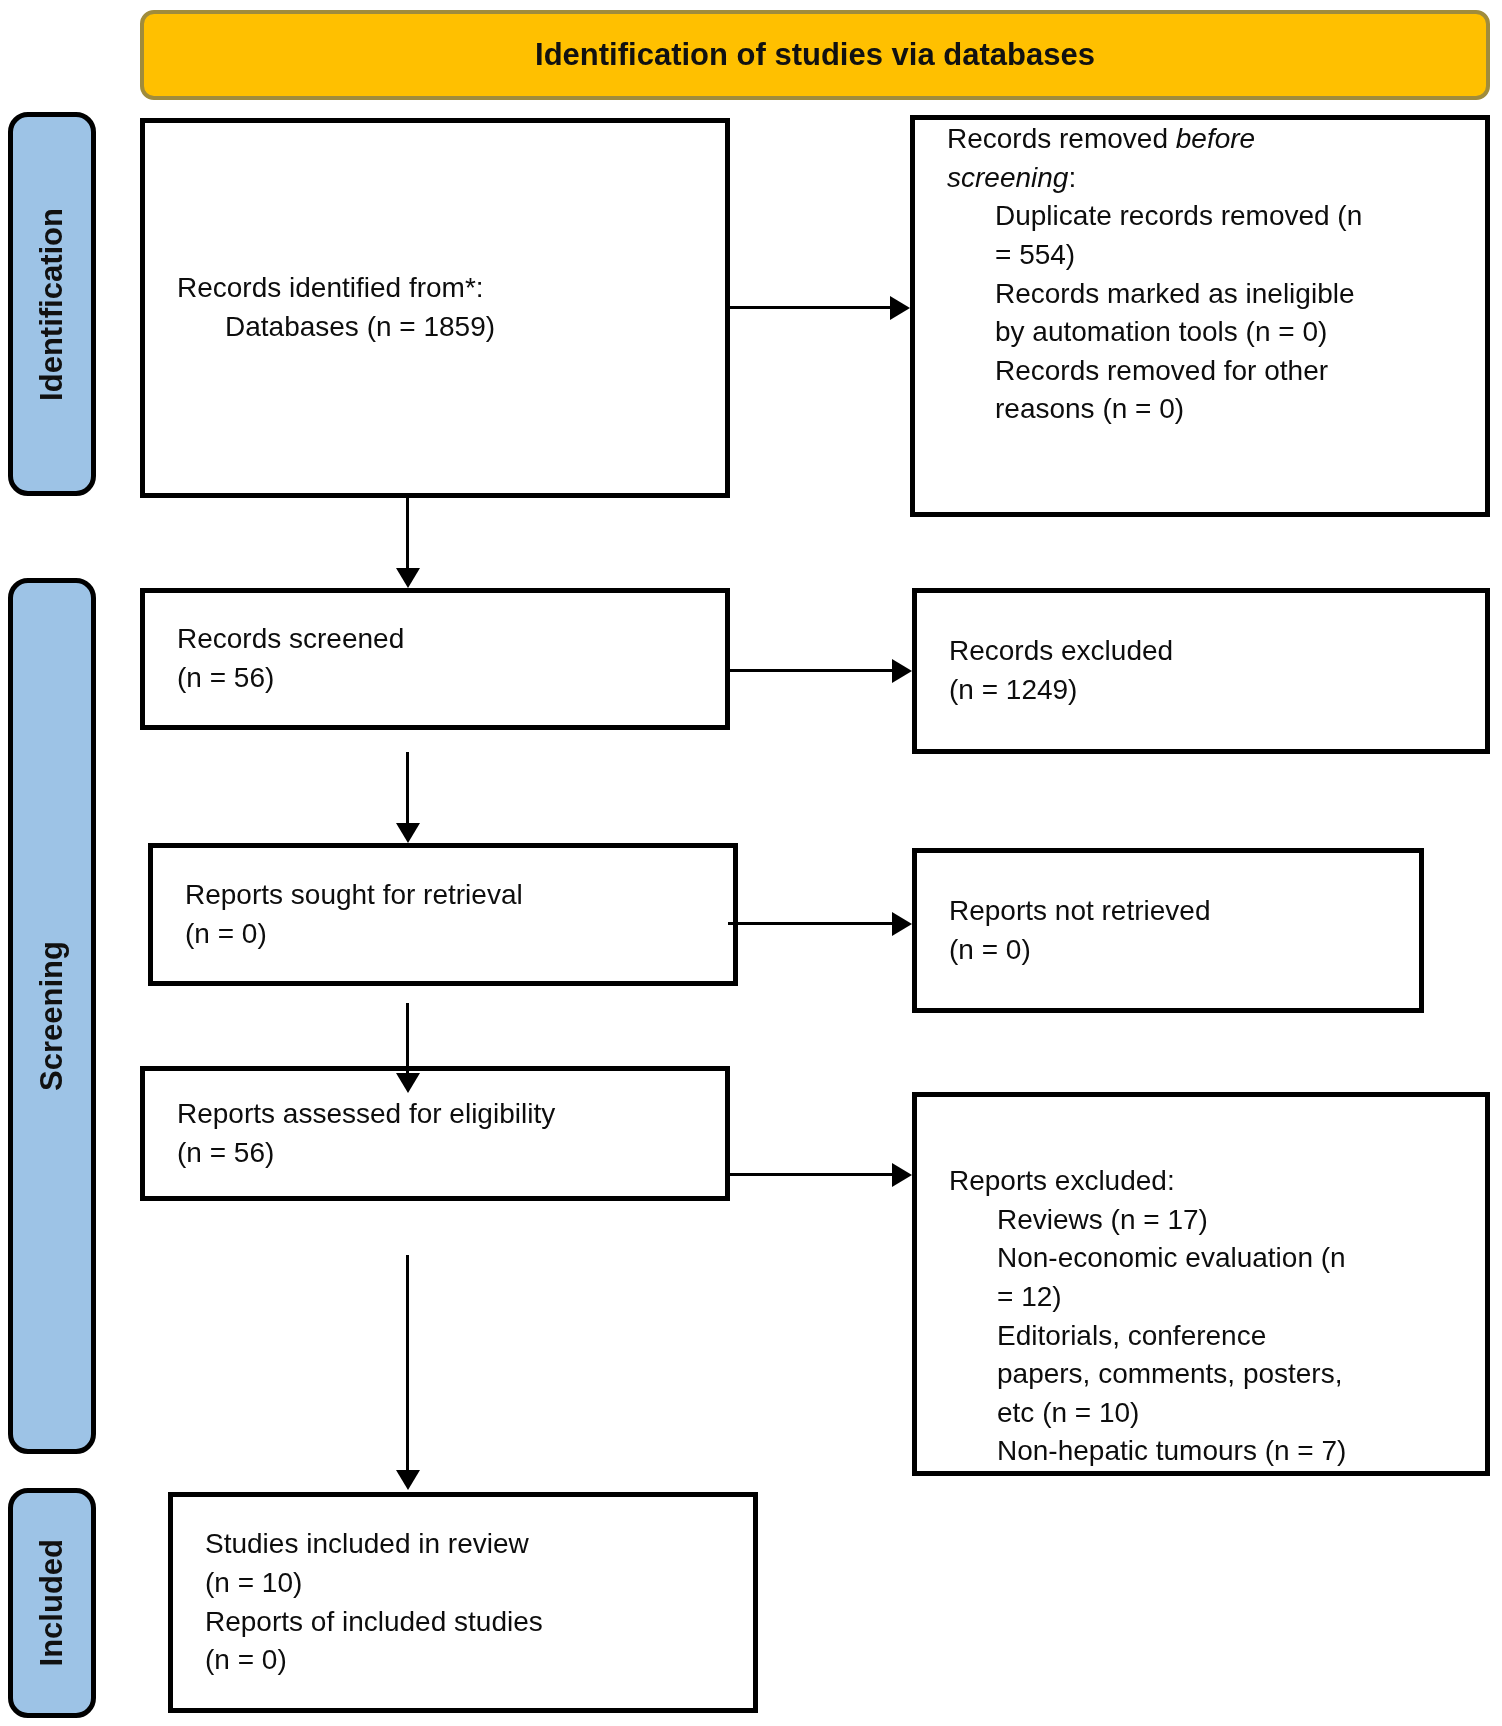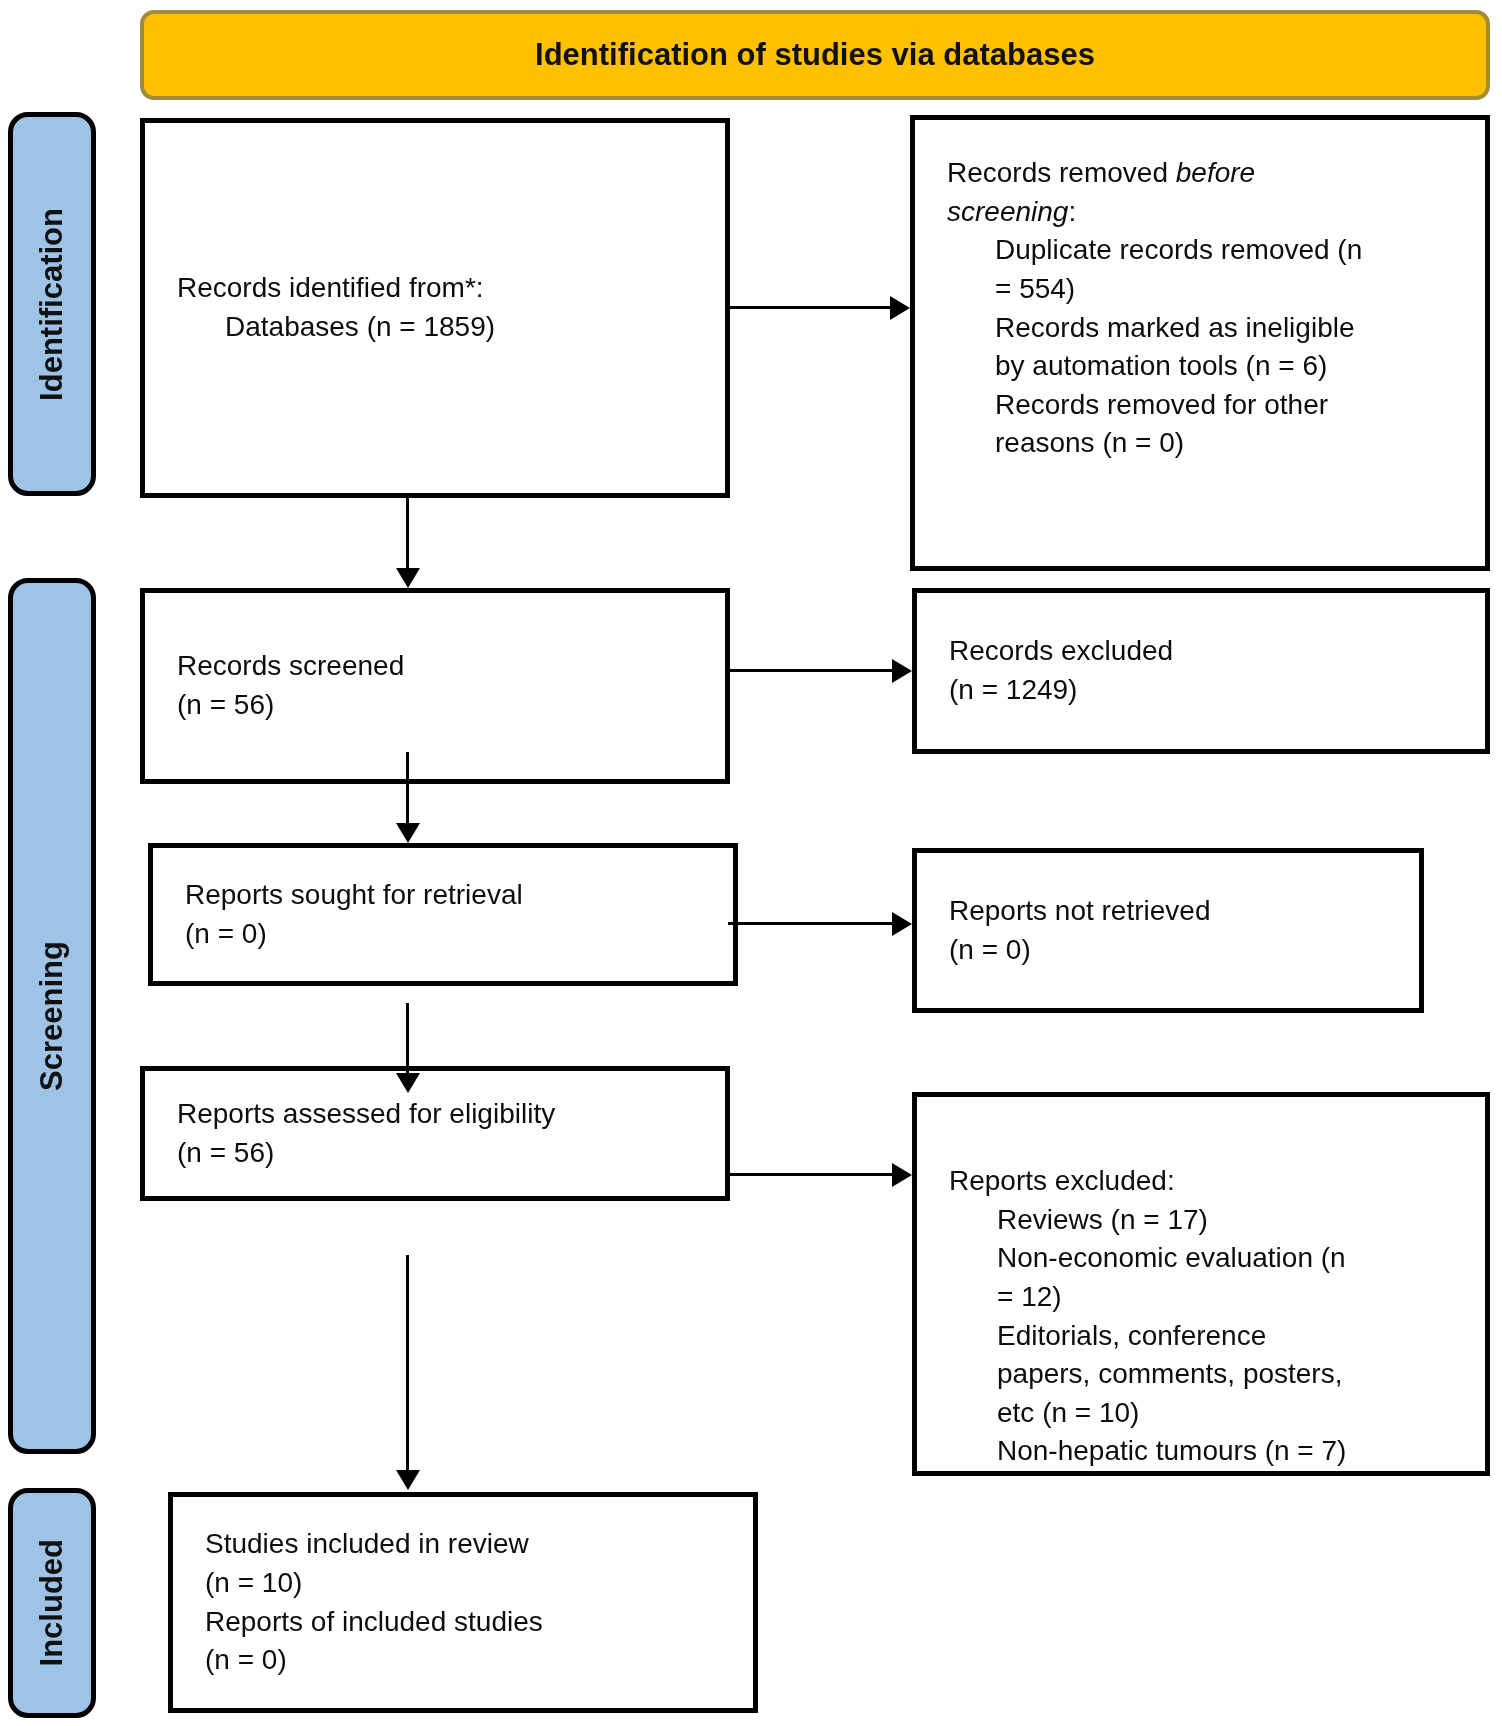--- a/index.html
+++ b/index.html
@@ -53,22 +53,22 @@
     box-sizing:border-box;
     font-size:28px;line-height:1.38;
     padding:0 22px 0 32px;
     display:flex;flex-direction:column;justify-content:center;
   }
   .box.top-align{justify-content:flex-start;}
   .pre{white-space:pre-line;}
   .indent{margin-left:48px;}
   em{font-style:italic;}
   #box-identified{left:140px;top:118px;width:590px;height:380px;}
-  #box-removed{left:910px;top:115px;width:580px;height:456px;padding-top:34px;}
-  #box-screened{left:140px;top:588px;width:590px;height:196px;}
+  #box-removed{left:910px;top:115px;width:580px;height:402px;}
+  #box-screened{left:140px;top:588px;width:590px;height:142px;}
   #box-records-excluded{left:912px;top:588px;width:578px;height:166px;}
   #box-sought{left:148px;top:843px;width:590px;height:143px;}
   #box-not-retrieved{left:912px;top:848px;width:512px;height:165px;}
   #box-assessed{left:140px;top:1066px;width:590px;height:135px;}
   #box-reports-excluded{left:912px;top:1092px;width:578px;height:384px;padding-top:34px;justify-content:flex-end;}
   #box-included{left:140px;top:1492px;width:590px;height:221px;margin-left:28px;}
   
   .varrow{
     position:absolute;width:3px;background:#000;
   }
@@ -123,21 +123,21 @@
     <div>Records identified from*:</div>
     <div class="indent">Databases (n = 1859)</div>
   </div>
 
   <div class="box top-align" id="box-removed">
     <div><span>Records removed </span><em class="pre">before
 screening</em><span>:</span></div>
     <div class="indent pre">Duplicate records removed (n
 = 554)</div>
     <div class="indent pre">Records marked as ineligible
-by automation tools (n = 6)</div>
+by automation tools (n = 0)</div>
     <div class="indent pre">Records removed for other
 reasons (n = 0)</div>
   </div>
 
   <div class="box" id="box-screened">
     <div class="pre">Records screened
 (n = 56)</div>
   </div>
 
   <div class="box" id="box-records-excluded">

